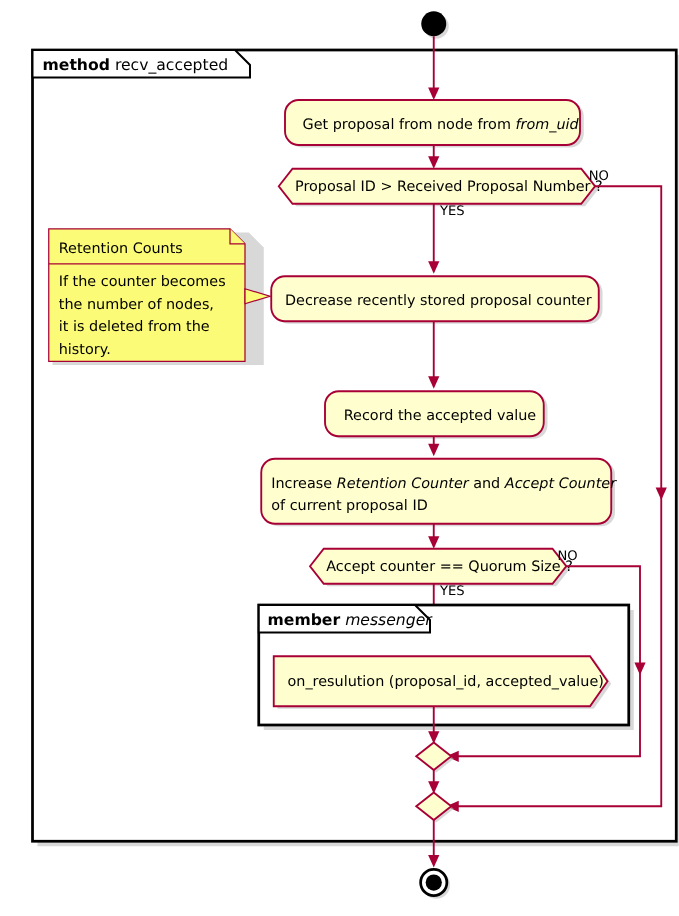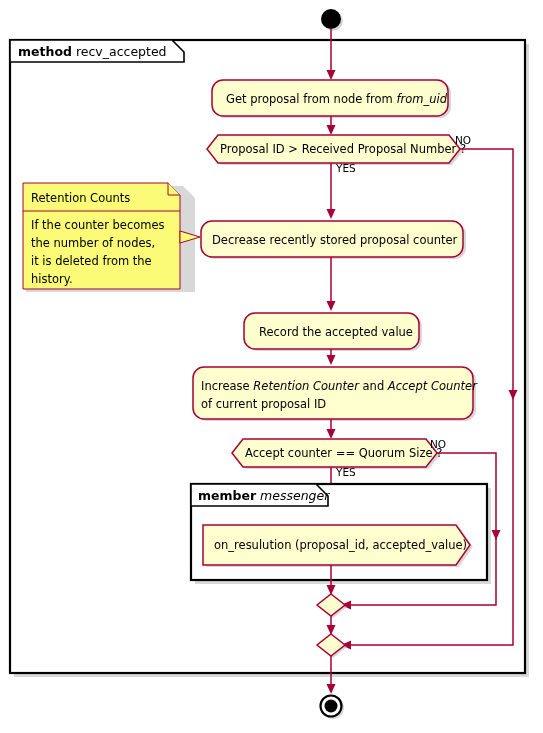--- a/index.html
+++ b/index.html
@@ -11,20 +11,21 @@
   body {
     width: 543px;
     height: 733px;
     overflow: hidden;
     font-family: "DejaVu Sans", sans-serif;
   }
   #diagram-root {
     position: relative;
     width: 502px;
     height: 733px;
+    margin-left: 16px;
   }
   svg#activity-diagram {
     display: block;
     width: 543px;
     height: 733px;
   }
   .shape-fill      { fill: #FEFECE; }
   .note-fill       { fill: #FBFB77; }
   .shape-stroke    { stroke: #A80036; stroke-width: 1.5; }
   .note-stroke     { stroke: #A80036; stroke-width: 1; }

